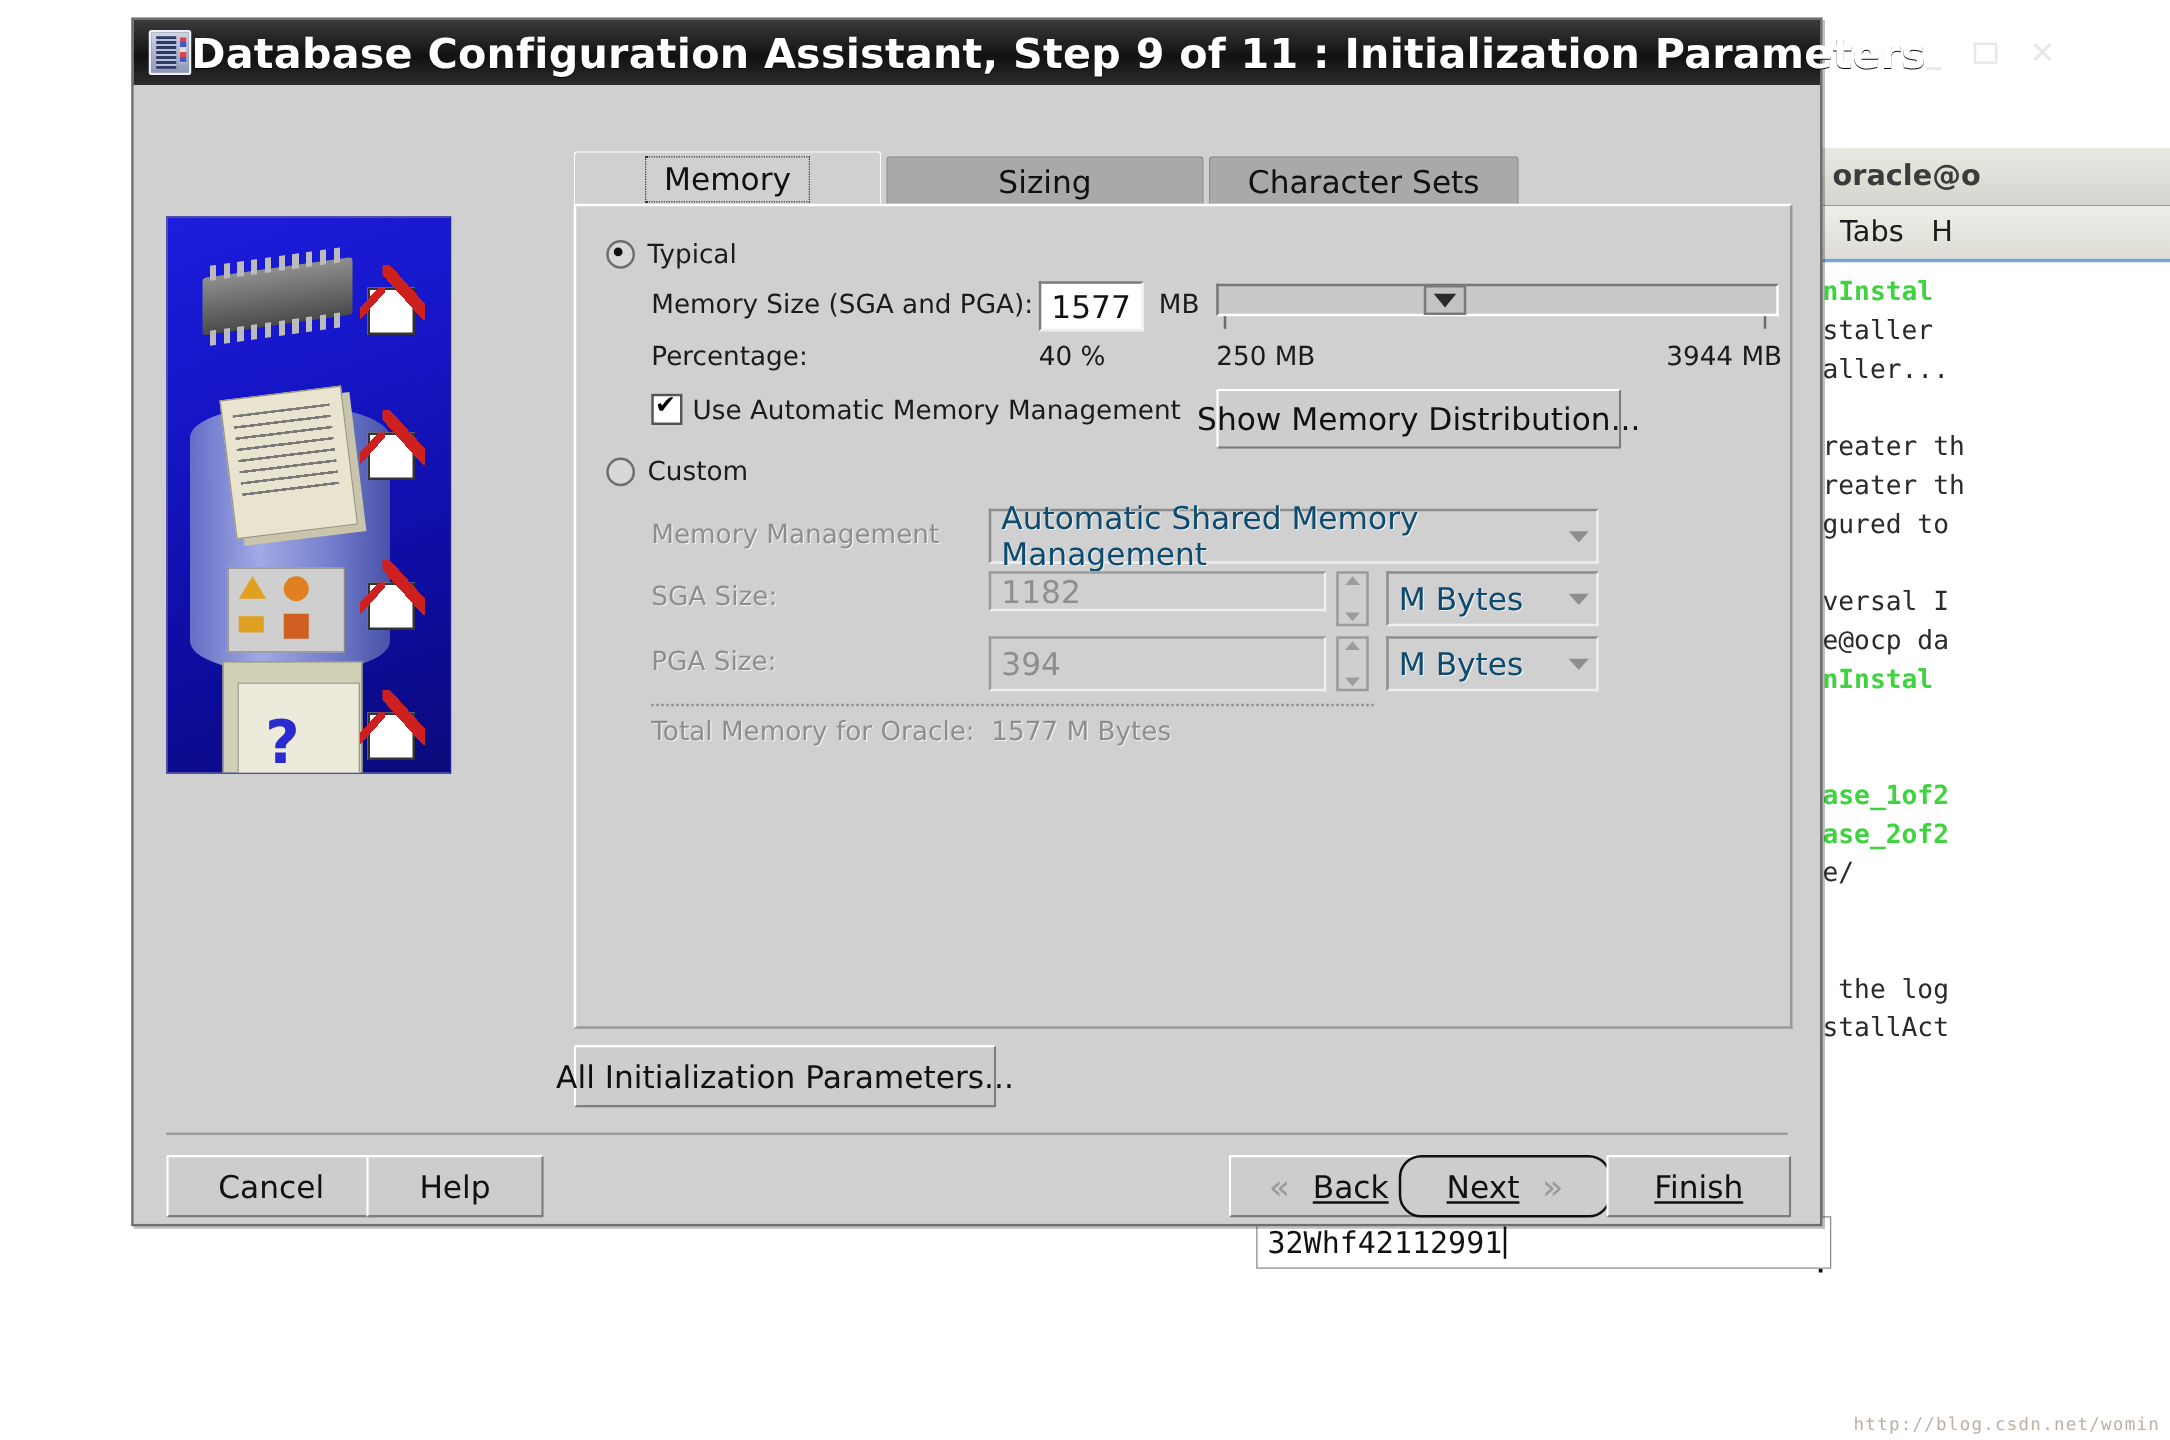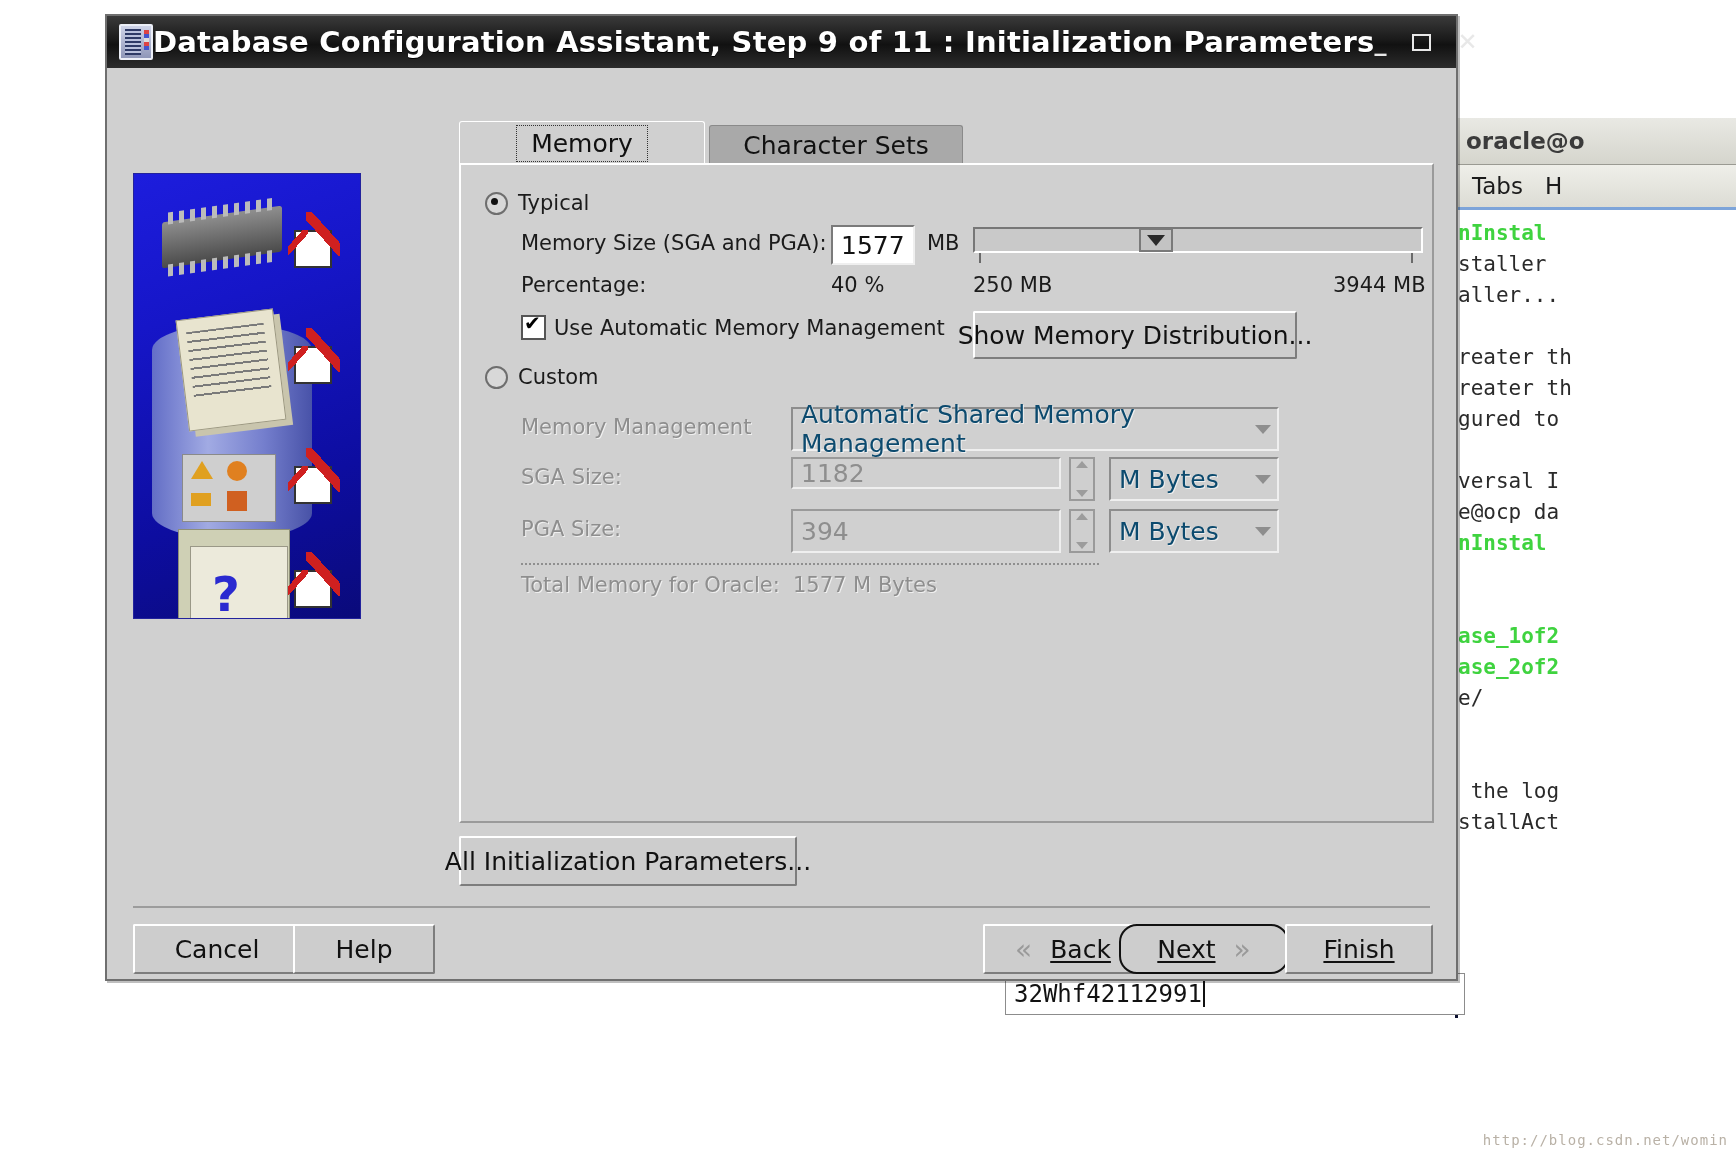--- a/index.html
+++ b/index.html
@@ -68,21 +68,21 @@
   }
   #title-icon:before{
     content:"";position:absolute;left:4px;top:3px;right:10px;bottom:3px;
     background:repeating-linear-gradient(180deg,#2e3a66 0 2px,#b9c1dc 2px 4px);
   }
   #title-icon:after{
     content:"";position:absolute;right:2px;top:4px;width:5px;height:20px;
     background:repeating-linear-gradient(180deg,#d44 0 4px,#45c 4px 8px,#ddd 8px 12px);
   }
   #title-text{
-    flex:1;text-align:center;color:#ffffff;font-size:29px;font-weight:bold;
+    flex:1;text-align:center;color:#ffffff;font-size:33px;font-weight:bold;
     letter-spacing:.2px;white-space:nowrap;
     text-shadow:0 1px 0 #000;
   }
   #win-buttons{display:flex;align-items:center;gap:26px;padding-right:22px;color:#e8e8e8;}
   #win-buttons span{font-size:24px;line-height:1;cursor:default;}
   .wb-min{font-weight:bold;}
   .wb-max{font-size:20px;border:2px solid #e8e8e8;width:15px;height:13px;display:inline-block;}
   .wb-close{font-size:28px;font-weight:bold;}
 
   #dlg-body{position:absolute;left:0;top:52px;right:0;bottom:0;background:#d0d0d0;}
@@ -286,20 +286,23 @@
       <div class="tick" style="left:160px;top:172px;"></div>
       <div class="tick" style="left:160px;top:292px;"></div>
       <div class="tick" style="left:160px;top:396px;"></div>
     </div>
 
     <div id="tabs">
       <div class="tab sel">
           <span class="inner">Memory</span>
         </div>
       <div class="tab">
+          <span>Sizing</span>
+        </div>
+      <div class="tab">
           <span>Character Sets</span>
         </div>
     </div>
 
     <div id="panel">
 
       <div class="row" style="left:24px;top:26px;gap:10px;">
         <span class="radio on"></span>
         <span class="lbl">Typical</span>
       </div>

